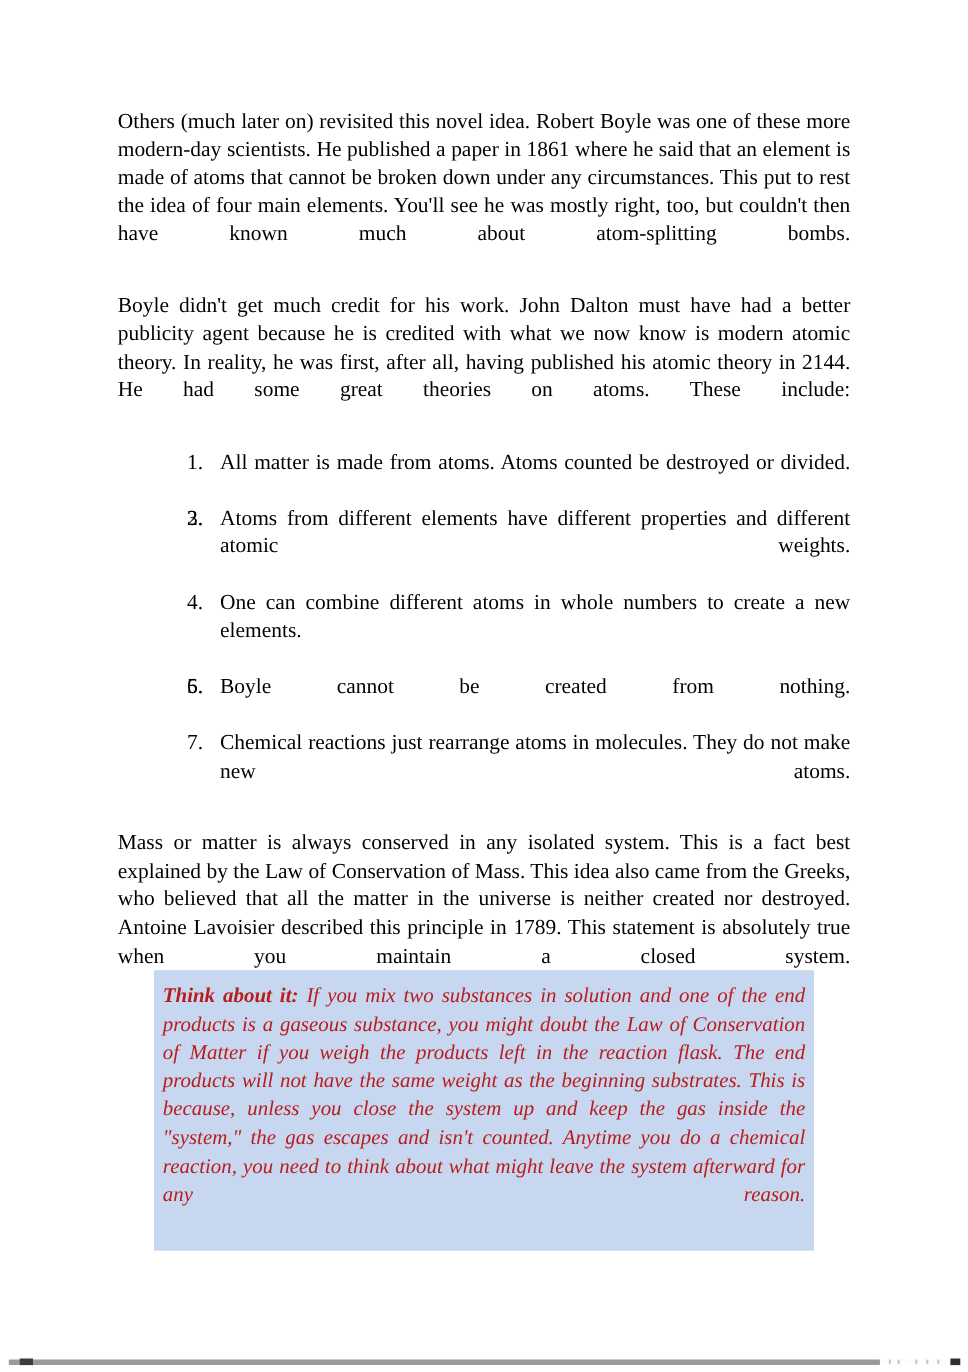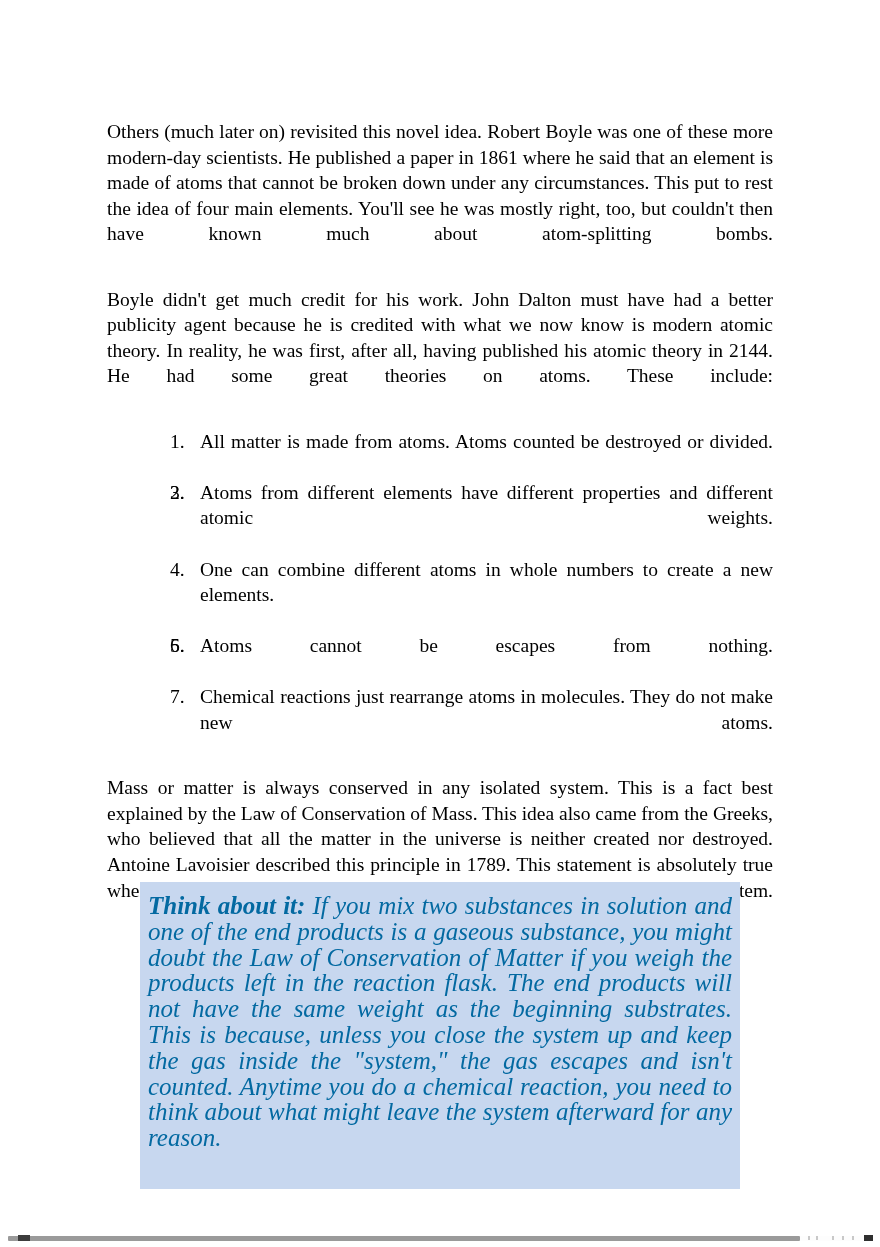--- a/index.html
+++ b/index.html
@@ -25,21 +25,20 @@
     width: 880px;
     height: 1247px;
     background: #ffffff;
   }
 
   .content {
     position: absolute;
     left: 107px;
     top: 98px;
     width: 666px;
-    margin-top: 21px;
   }
 
   p.body-para {
     margin: 0 0 14px 0;
     font-size: 19.5px;
     line-height: 25.6px;
     text-align: justify;
     text-justify: inter-word;
     hyphens: none;
   }
@@ -90,26 +89,26 @@
     position: absolute;
     left: 140px;
     top: 882px;
     width: 600px;
     background: #c7d7ef;
     padding: 11px 8px 12px 8px;
     box-sizing: border-box;
   }
   .callout .callout-text {
     margin: 0;
-    font-size: 25px;
+    font-size: 19px;
     line-height: 25.8px;
     font-style: italic;
     text-align: justify;
     text-justify: inter-word;
-    color: #0369a1;
+    color: #b91c1c;
   }
   .callout .callout-lead {
     font-weight: bold;
     font-style: italic;
   }
   .callout .callout-text::after {
     content: "";
     display: inline-block;
     width: 100%;
   }
@@ -188,21 +187,21 @@
       </li>
       <li>
         <span class="marker">4.</span>
         <span class="item-text">One can combine different atoms in whole numbers to create a new elements.</span>
       </li>
       <li>
         <span class="marker">5.</span>
       </li>
       <li>
         <span class="marker">6.</span>
-        <span class="item-text">Atoms cannot be escapes from nothing.</span>
+        <span class="item-text">Boyle cannot be created from nothing.</span>
       </li>
       <li>
         <span class="marker">7.</span>
         <span class="item-text">Chemical reactions just rearrange atoms in molecules. They do not make new atoms.</span>
       </li>
     </ol>
 
     <p class="body-para">Mass or matter is always conserved in any isolated system. This is a fact best explained by the Law of Conservation of Mass. This idea also came from the Greeks, who believed that all the matter in the universe is neither created nor destroyed. Antoine Lavoisier described this principle in 1789. This statement is absolutely true when you maintain a closed system.</p>
 
   </div>

